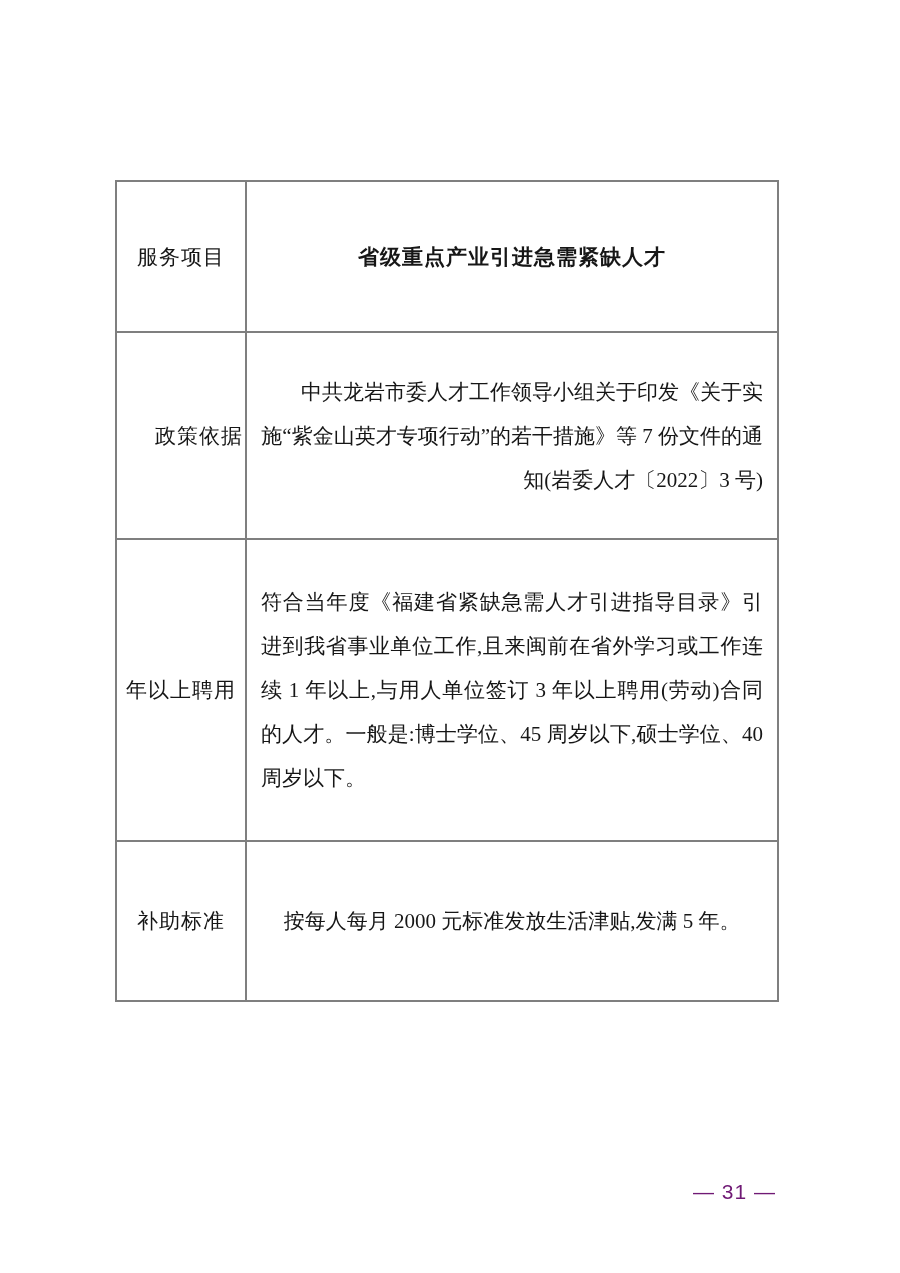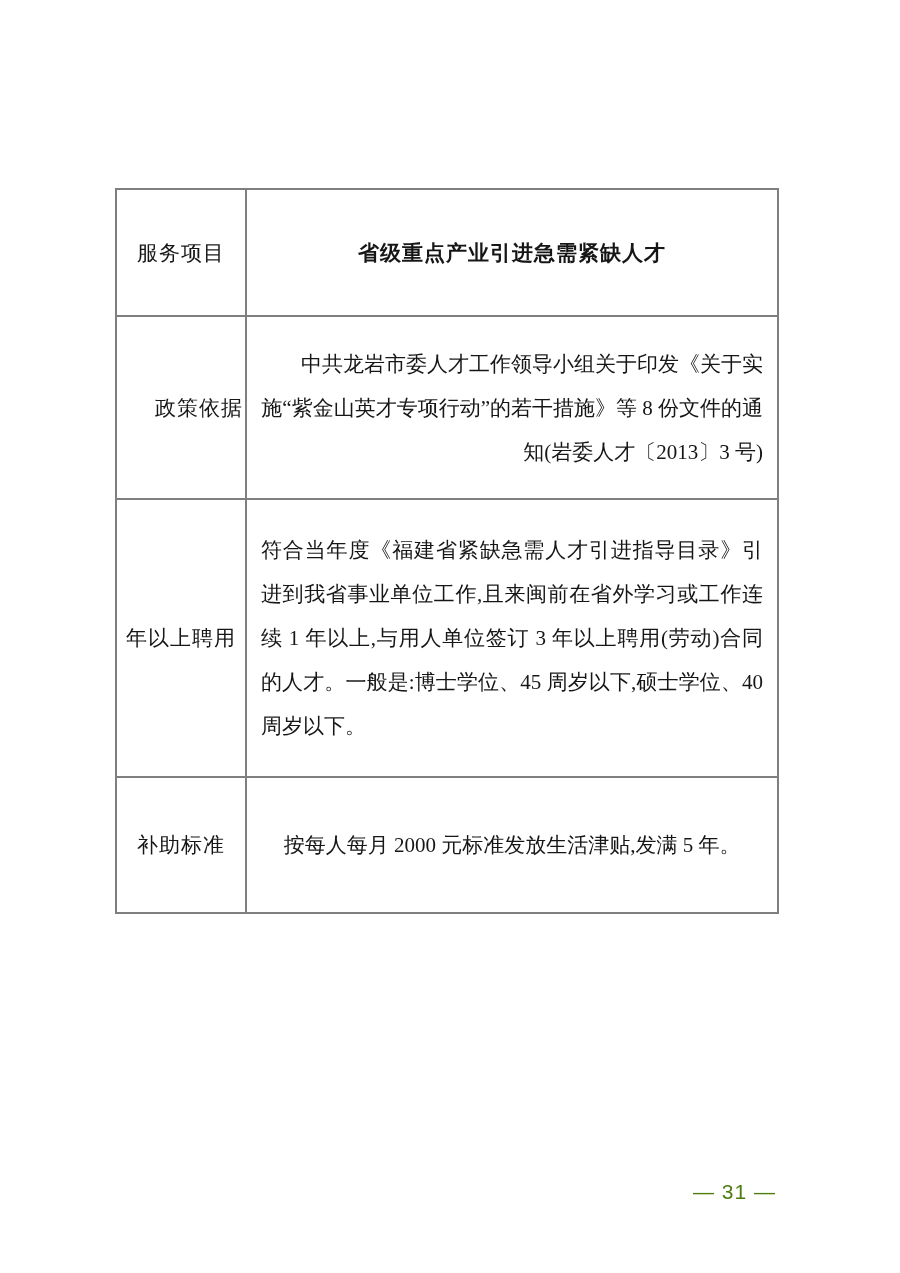--- a/index.html
+++ b/index.html
@@ -12,42 +12,42 @@
     width: 900px;
     height: 1273px;
     background: #ffffff;
     font-family: "Liberation Serif", "DejaVu Serif", serif;
     color: #161616;
     overflow: hidden;
   }
   table.policy-table {
     position: absolute;
     left: 115px;
-    top: 188px;
+    top: 180px;
     width: 662px;
     border-collapse: collapse;
     table-layout: fixed;
   }
   table.policy-table td {
     border: 2px solid #7f7f7f;
     vertical-align: middle;
     font-size: 21px;
   }
   col.c-label   { width: 130px; }
   col.c-content { width: 532px; }
 
   td.label-cell {
     text-align: center;
     white-space: pre-line;      
     line-height: 40px;
     letter-spacing: 1px;
     padding: 0 2px;
   }
   td.content-cell {
-    padding: 4px 14px;
+    padding: 16px 14px;
     line-height: 44px;
     text-align: justify;
     text-justify: inter-ideograph;
     border-radius: 14px;
   }
   td.content-cell.title {
     text-align: center;
     font-weight: bold;
     font-family: "Liberation Sans", "DejaVu Sans", sans-serif;
     font-size: 21px;
@@ -59,21 +59,21 @@
   tr.r3 td { height: 126px; text-align: center; }
   tr.r4 td { height: 120px; }
   tr.r5 td { height: 93px;  }
 
   .page-number {
     position: absolute;
     left: 693px;
     top: 1180px;
     font-size: 21px;
     font-family: "Liberation Sans", "DejaVu Sans", sans-serif;
-    color: #4d7c0f;
+    color: #701a75;
     letter-spacing: 1px;
     white-space: nowrap;
   }
 </style>
 </head>
 <body>
 
 <div class="page">
 
   <table class="policy-table">
@@ -81,21 +81,21 @@
       <col class="c-label">
       <col class="c-content">
     </colgroup>
     <tbody>
       <tr class="r0">
         <td class="label-cell">服务项目</td>
         <td class="content-cell title">省级重点产业引进急需紧缺人才</td>
       </tr>
       <tr class="r1">
         <td class="label-cell">政策依据</td>
-        <td class="content-cell">中共龙岩市委人才工作领导小组关于印发《关于实施“紫金山英才专项行动”的若干措施》等 8 份文件的通知(岩委人才〔2013〕3 号)</td>
+        <td class="content-cell">中共龙岩市委人才工作领导小组关于印发《关于实施“紫金山英才专项行动”的若干措施》等 7 份文件的通知(岩委人才〔2022〕3 号)</td>
       </tr>
       <tr class="r2">
         <td class="label-cell">年以上聘用</td>
         <td class="content-cell">符合当年度《福建省紧缺急需人才引进指导目录》引进到我省事业单位工作,且来闽前在省外学习或工作连续 1 年以上,与用人单位签订 3 年以上聘用(劳动)合同的人才。一般是:博士学位、45 周岁以下,硕士学位、40 周岁以下。</td>
       </tr>
       <tr class="r3">
         <td class="label-cell">补助标准</td>
         <td class="content-cell">按每人每月 2000 元标准发放生活津贴,发满 5 年。</td>
       </tr>
     </tbody>

